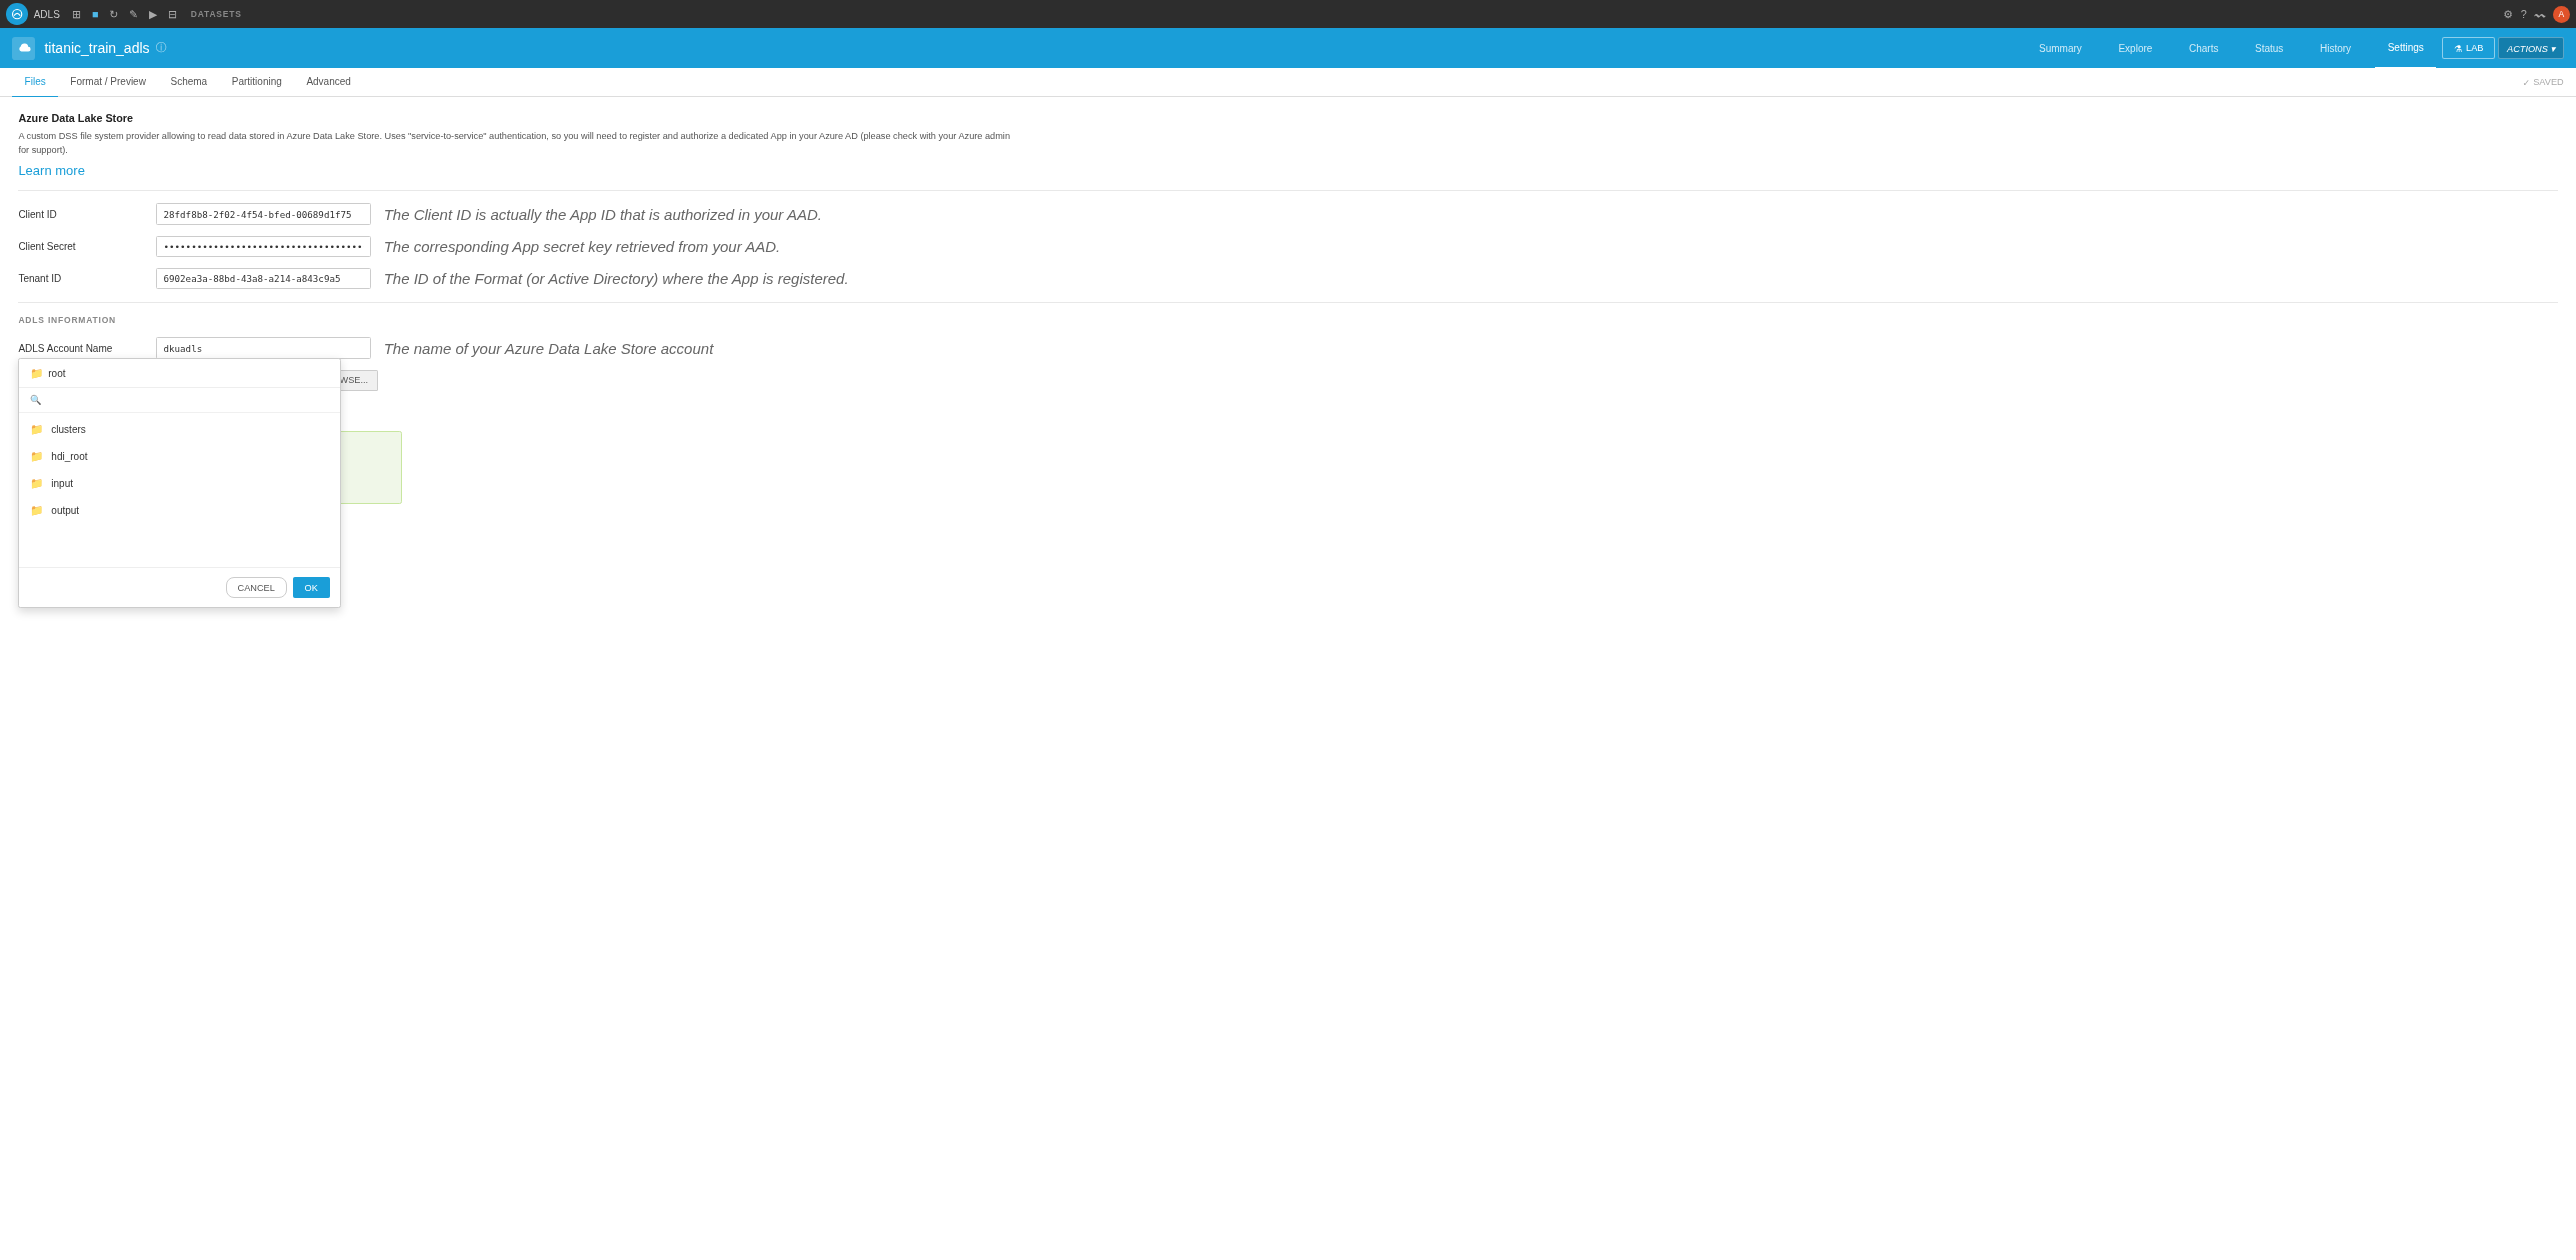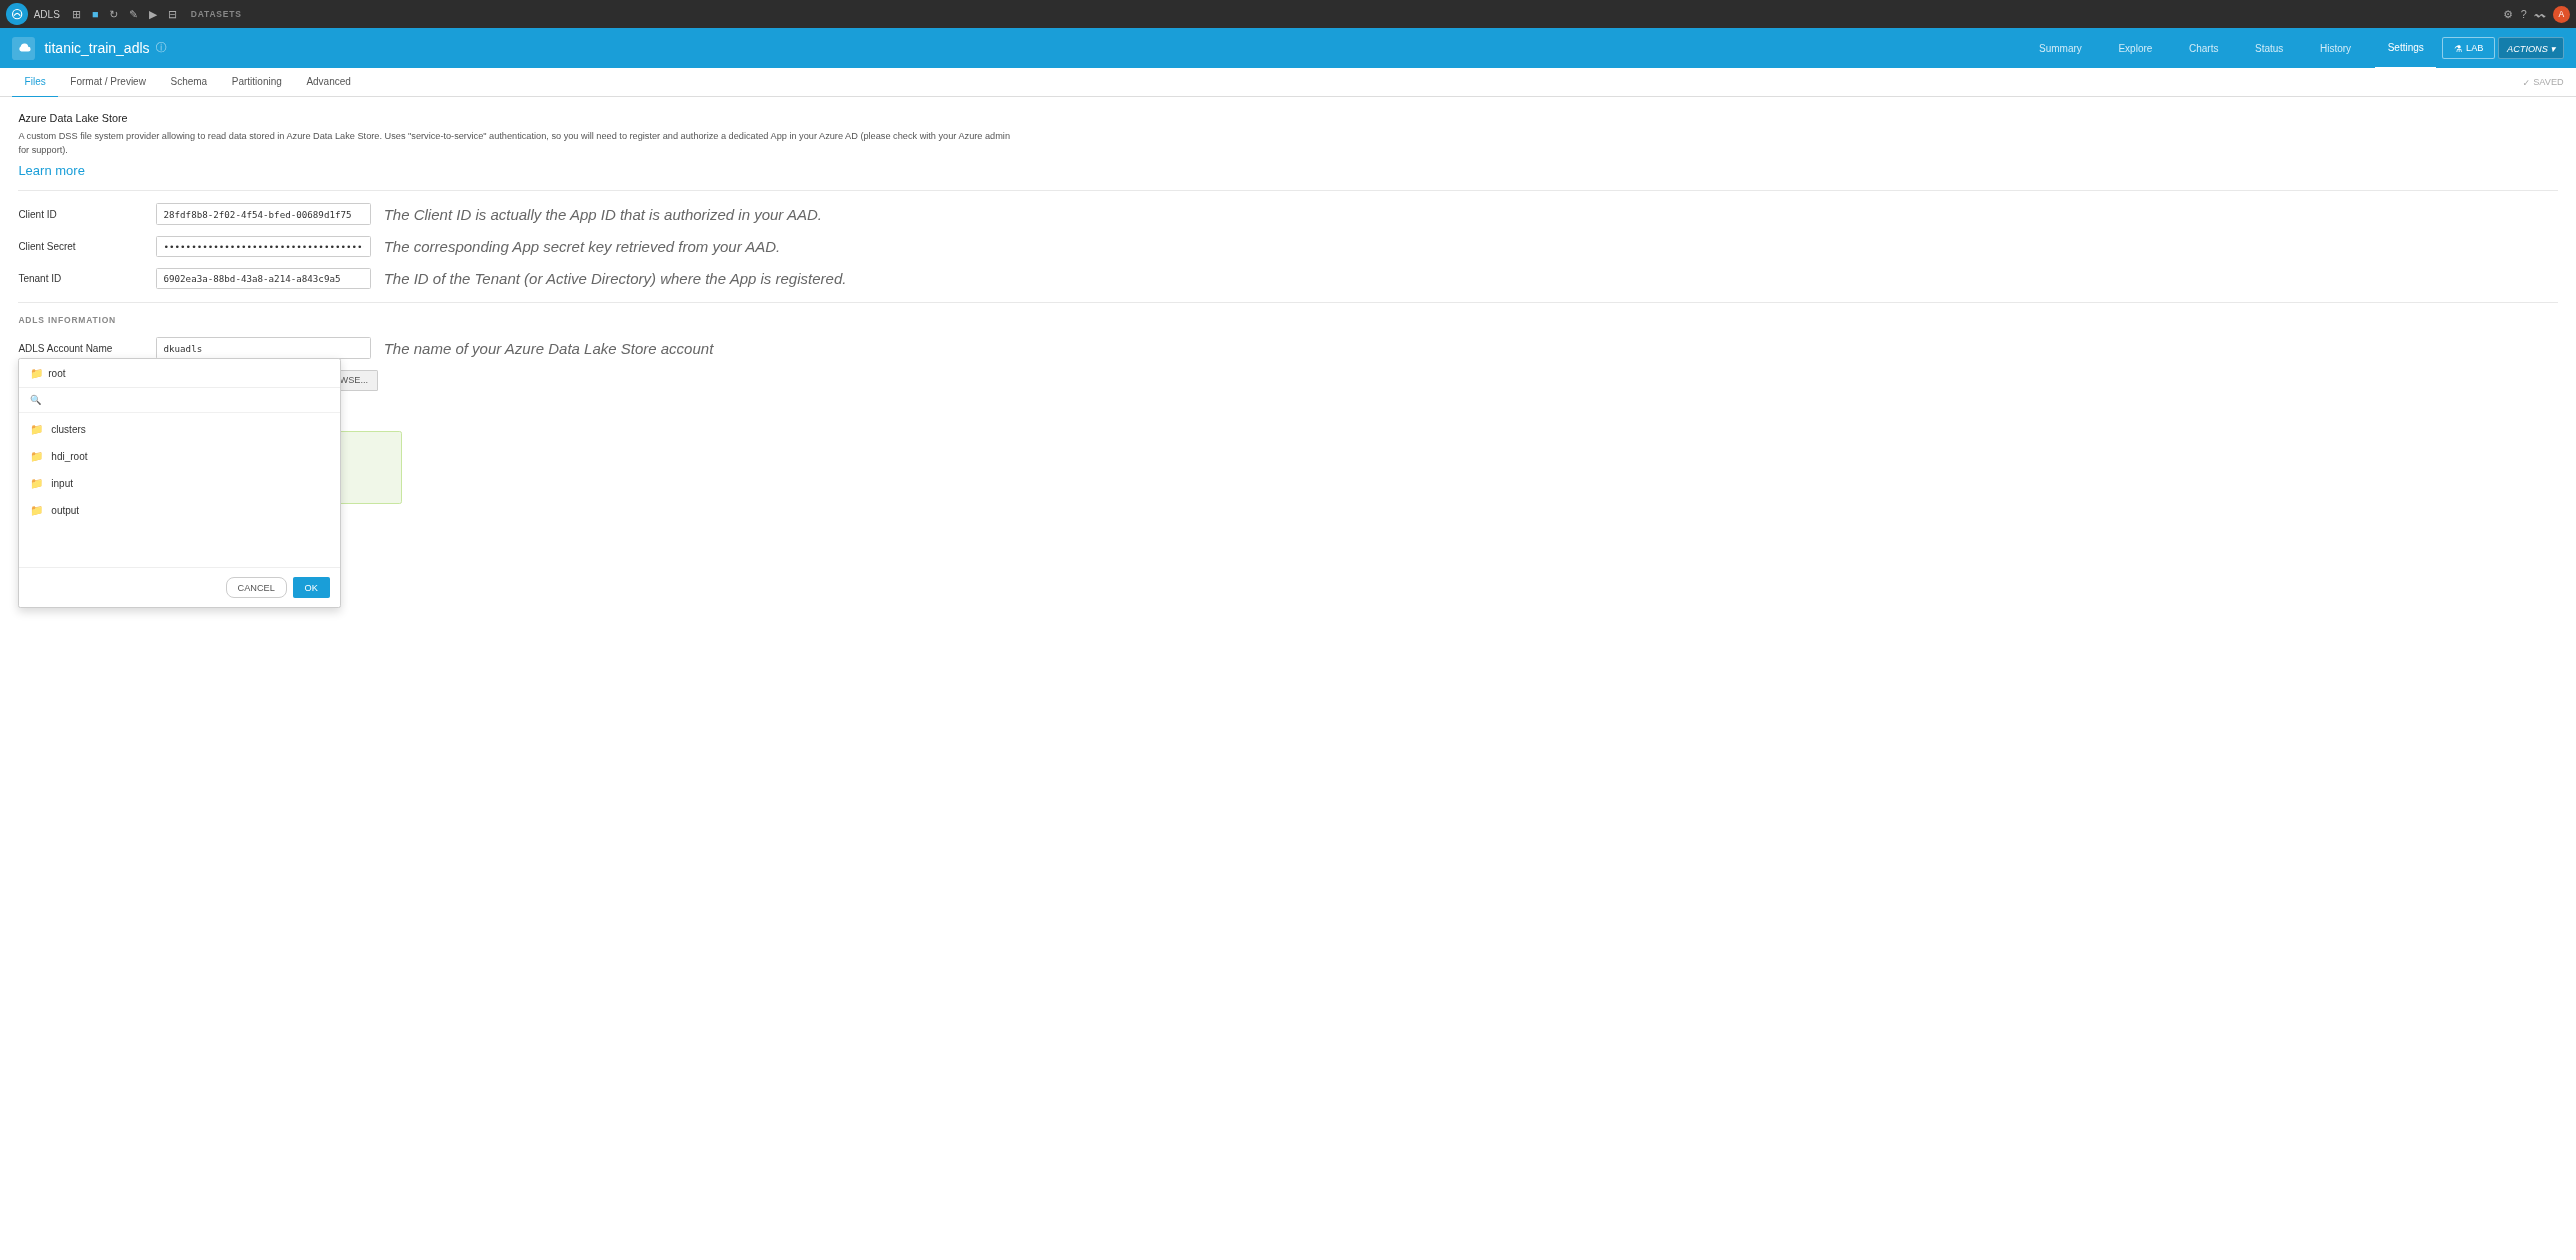--- a/index.html
+++ b/index.html
@@ -117,21 +117,21 @@
     
     .main-content {
       background: white;
       padding: 15.4px 18.4px;
       height: calc(100vh - 28px - 40px - 29px);
       overflow-y: auto;
       position: relative;
     }
 
     .section-title {
-      font-size: 10.8px; font-weight: 400; color: #222;
+      font-size: 10.8px; font-weight: 700; color: #222;
       margin-bottom: 6.1px;
     }
     .section-desc {
       font-size: 9.2px; color: #555; line-height: 1.5;
       max-width: 999px;
     }
     .learn-more {
       color: #1a9ed8; cursor: pointer; font-size: 13px; text-decoration: none;
     }
 
@@ -346,21 +346,21 @@
 
   <div class="form-row">
     <span class="form-label">Client Secret</span>
     <input class="form-input" type="password" value="passwordvalue123456789012345678901234567" style="">
     <span class="form-hint">The corresponding App secret key retrieved from your AAD.</span>
   </div>
 
   <div class="form-row">
     <span class="form-label">Tenant ID</span>
     <input class="form-input" type="text" value="6902ea3a-88bd-43a8-a214-a843c9a5" style="">
-    <span class="form-hint">The ID of the Tenant (or Active Directory) where the App is registered.</span>
+    <span class="form-hint">The ID of the Format (or Active Directory) where the App is registered.</span>
   </div>
 
   <hr class="divider">
 
   <div class="adls-header">ADLS INFORMATION</div>
 
   <div class="form-row">
     <span class="form-label">ADLS Account Name</span>
     <input class="form-input" type="text" value="dkuadls" style="">
     <span class="form-hint">The name of your Azure Data Lake Store account</span>

